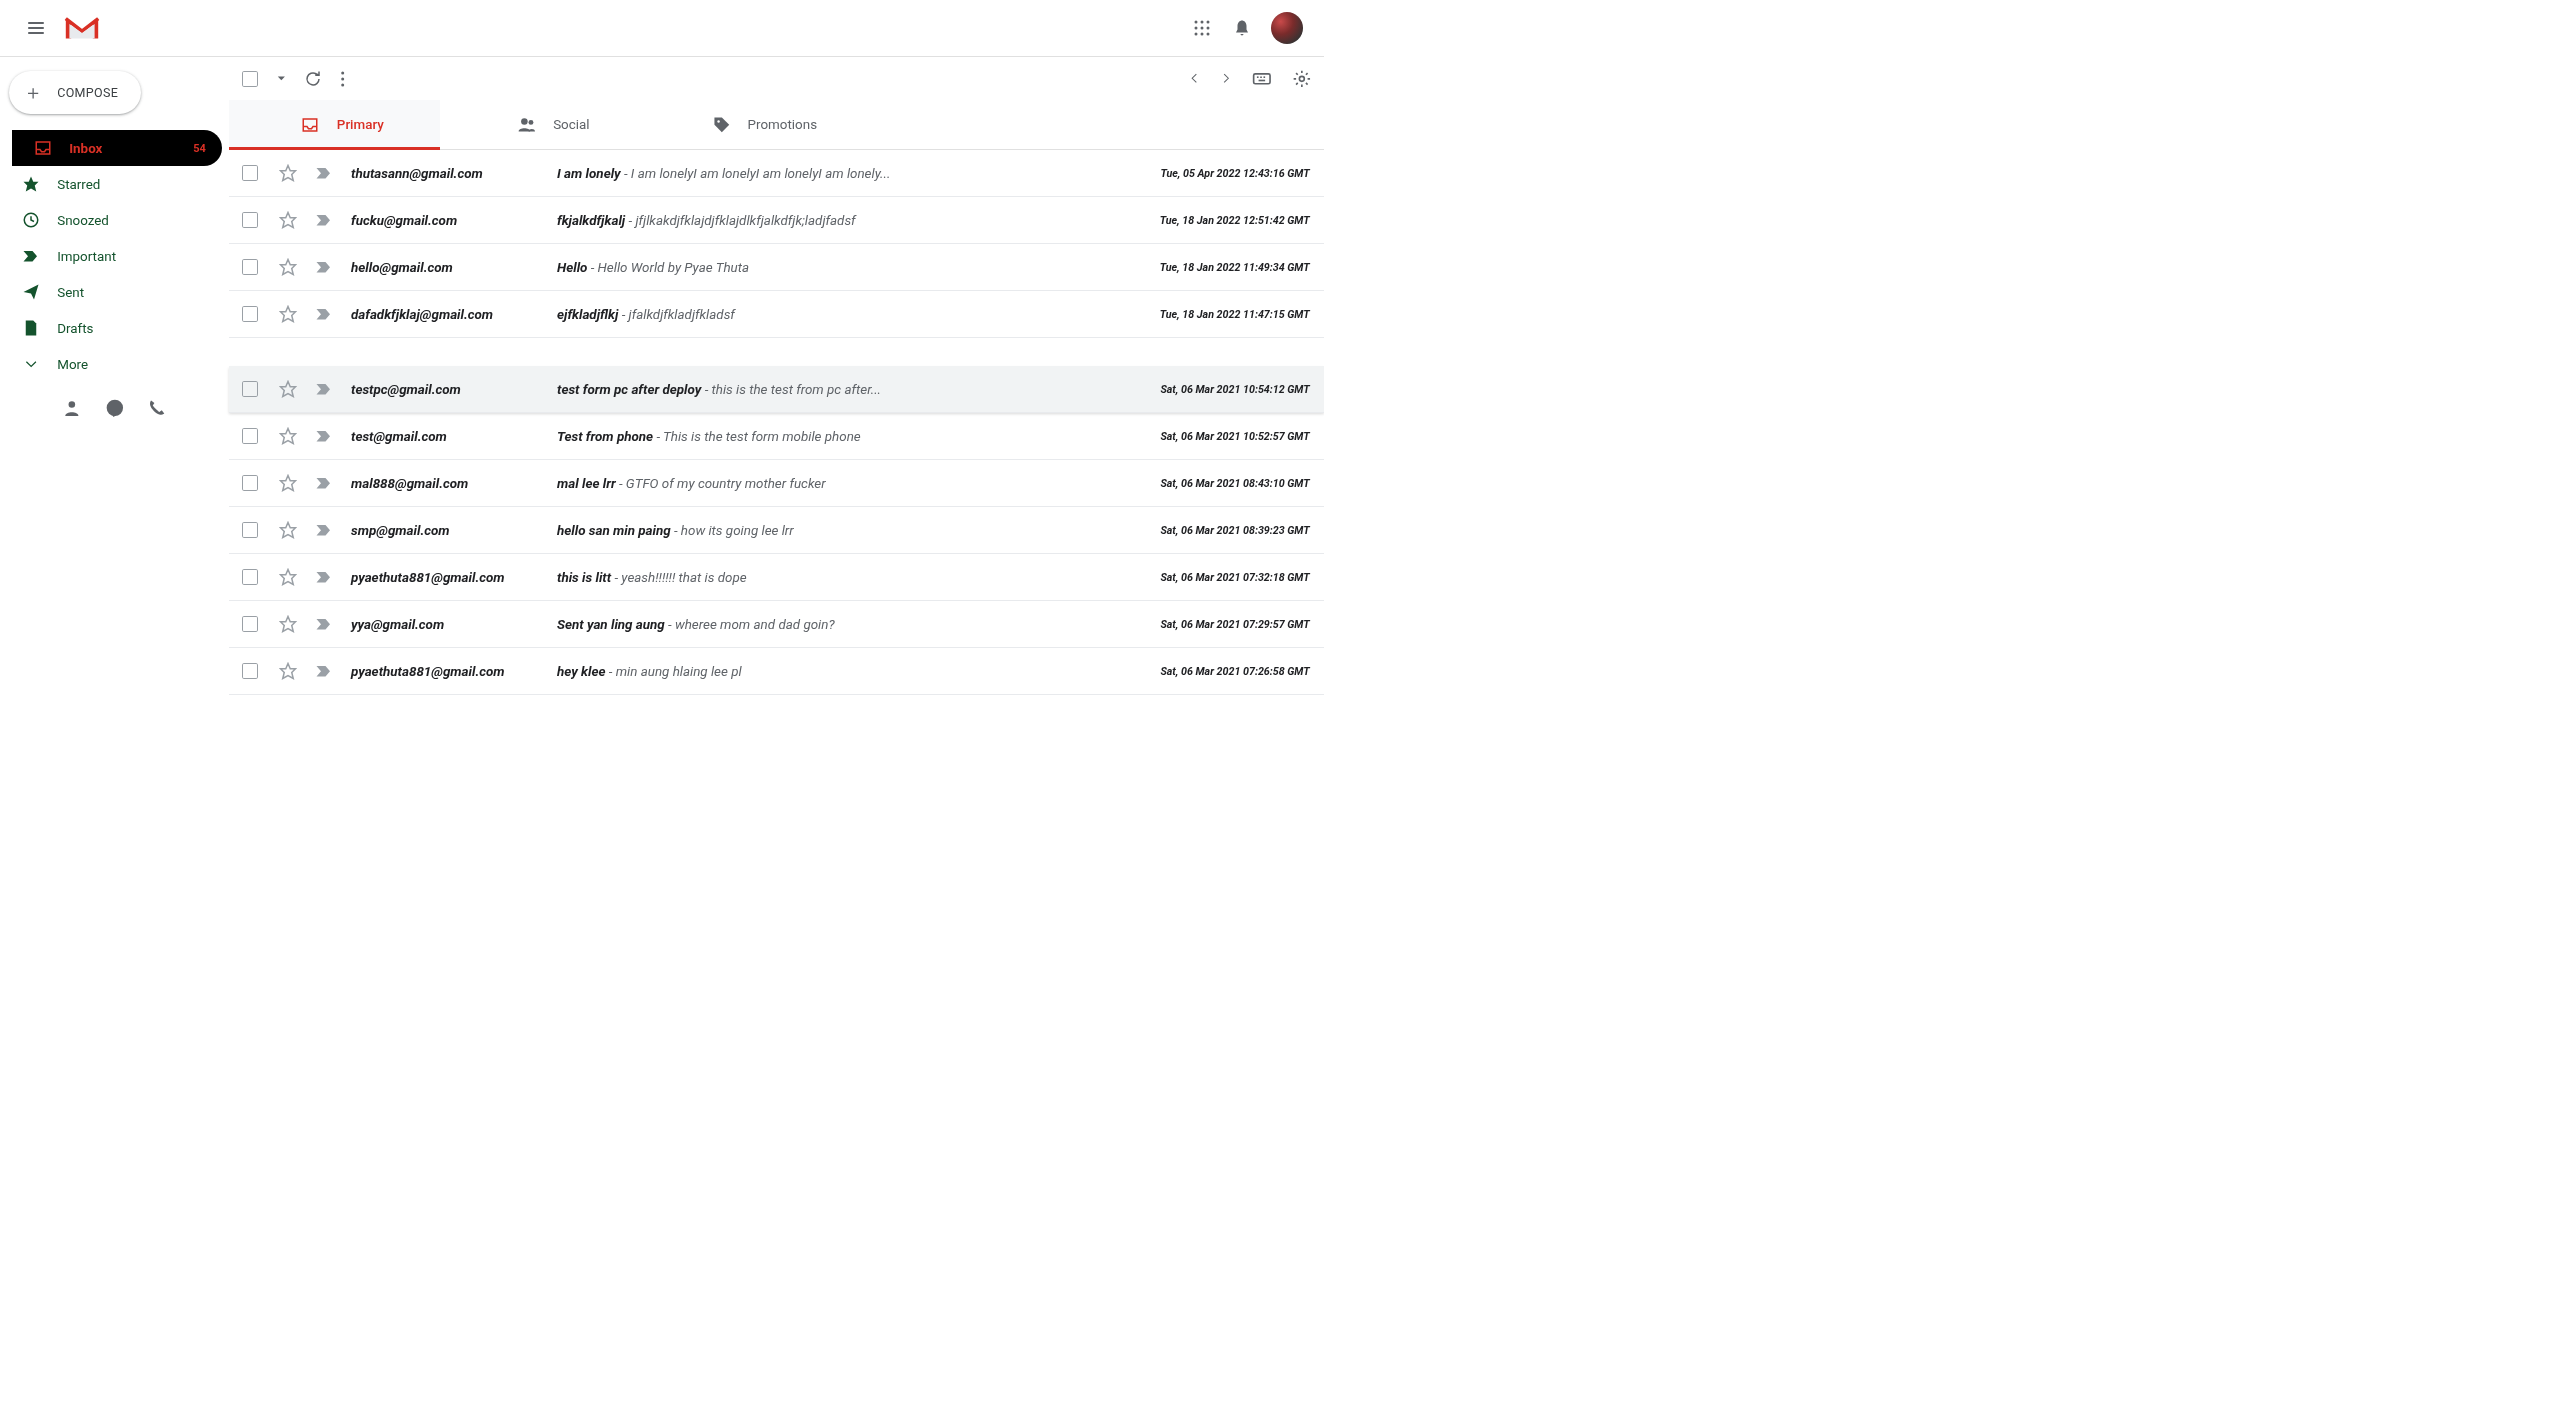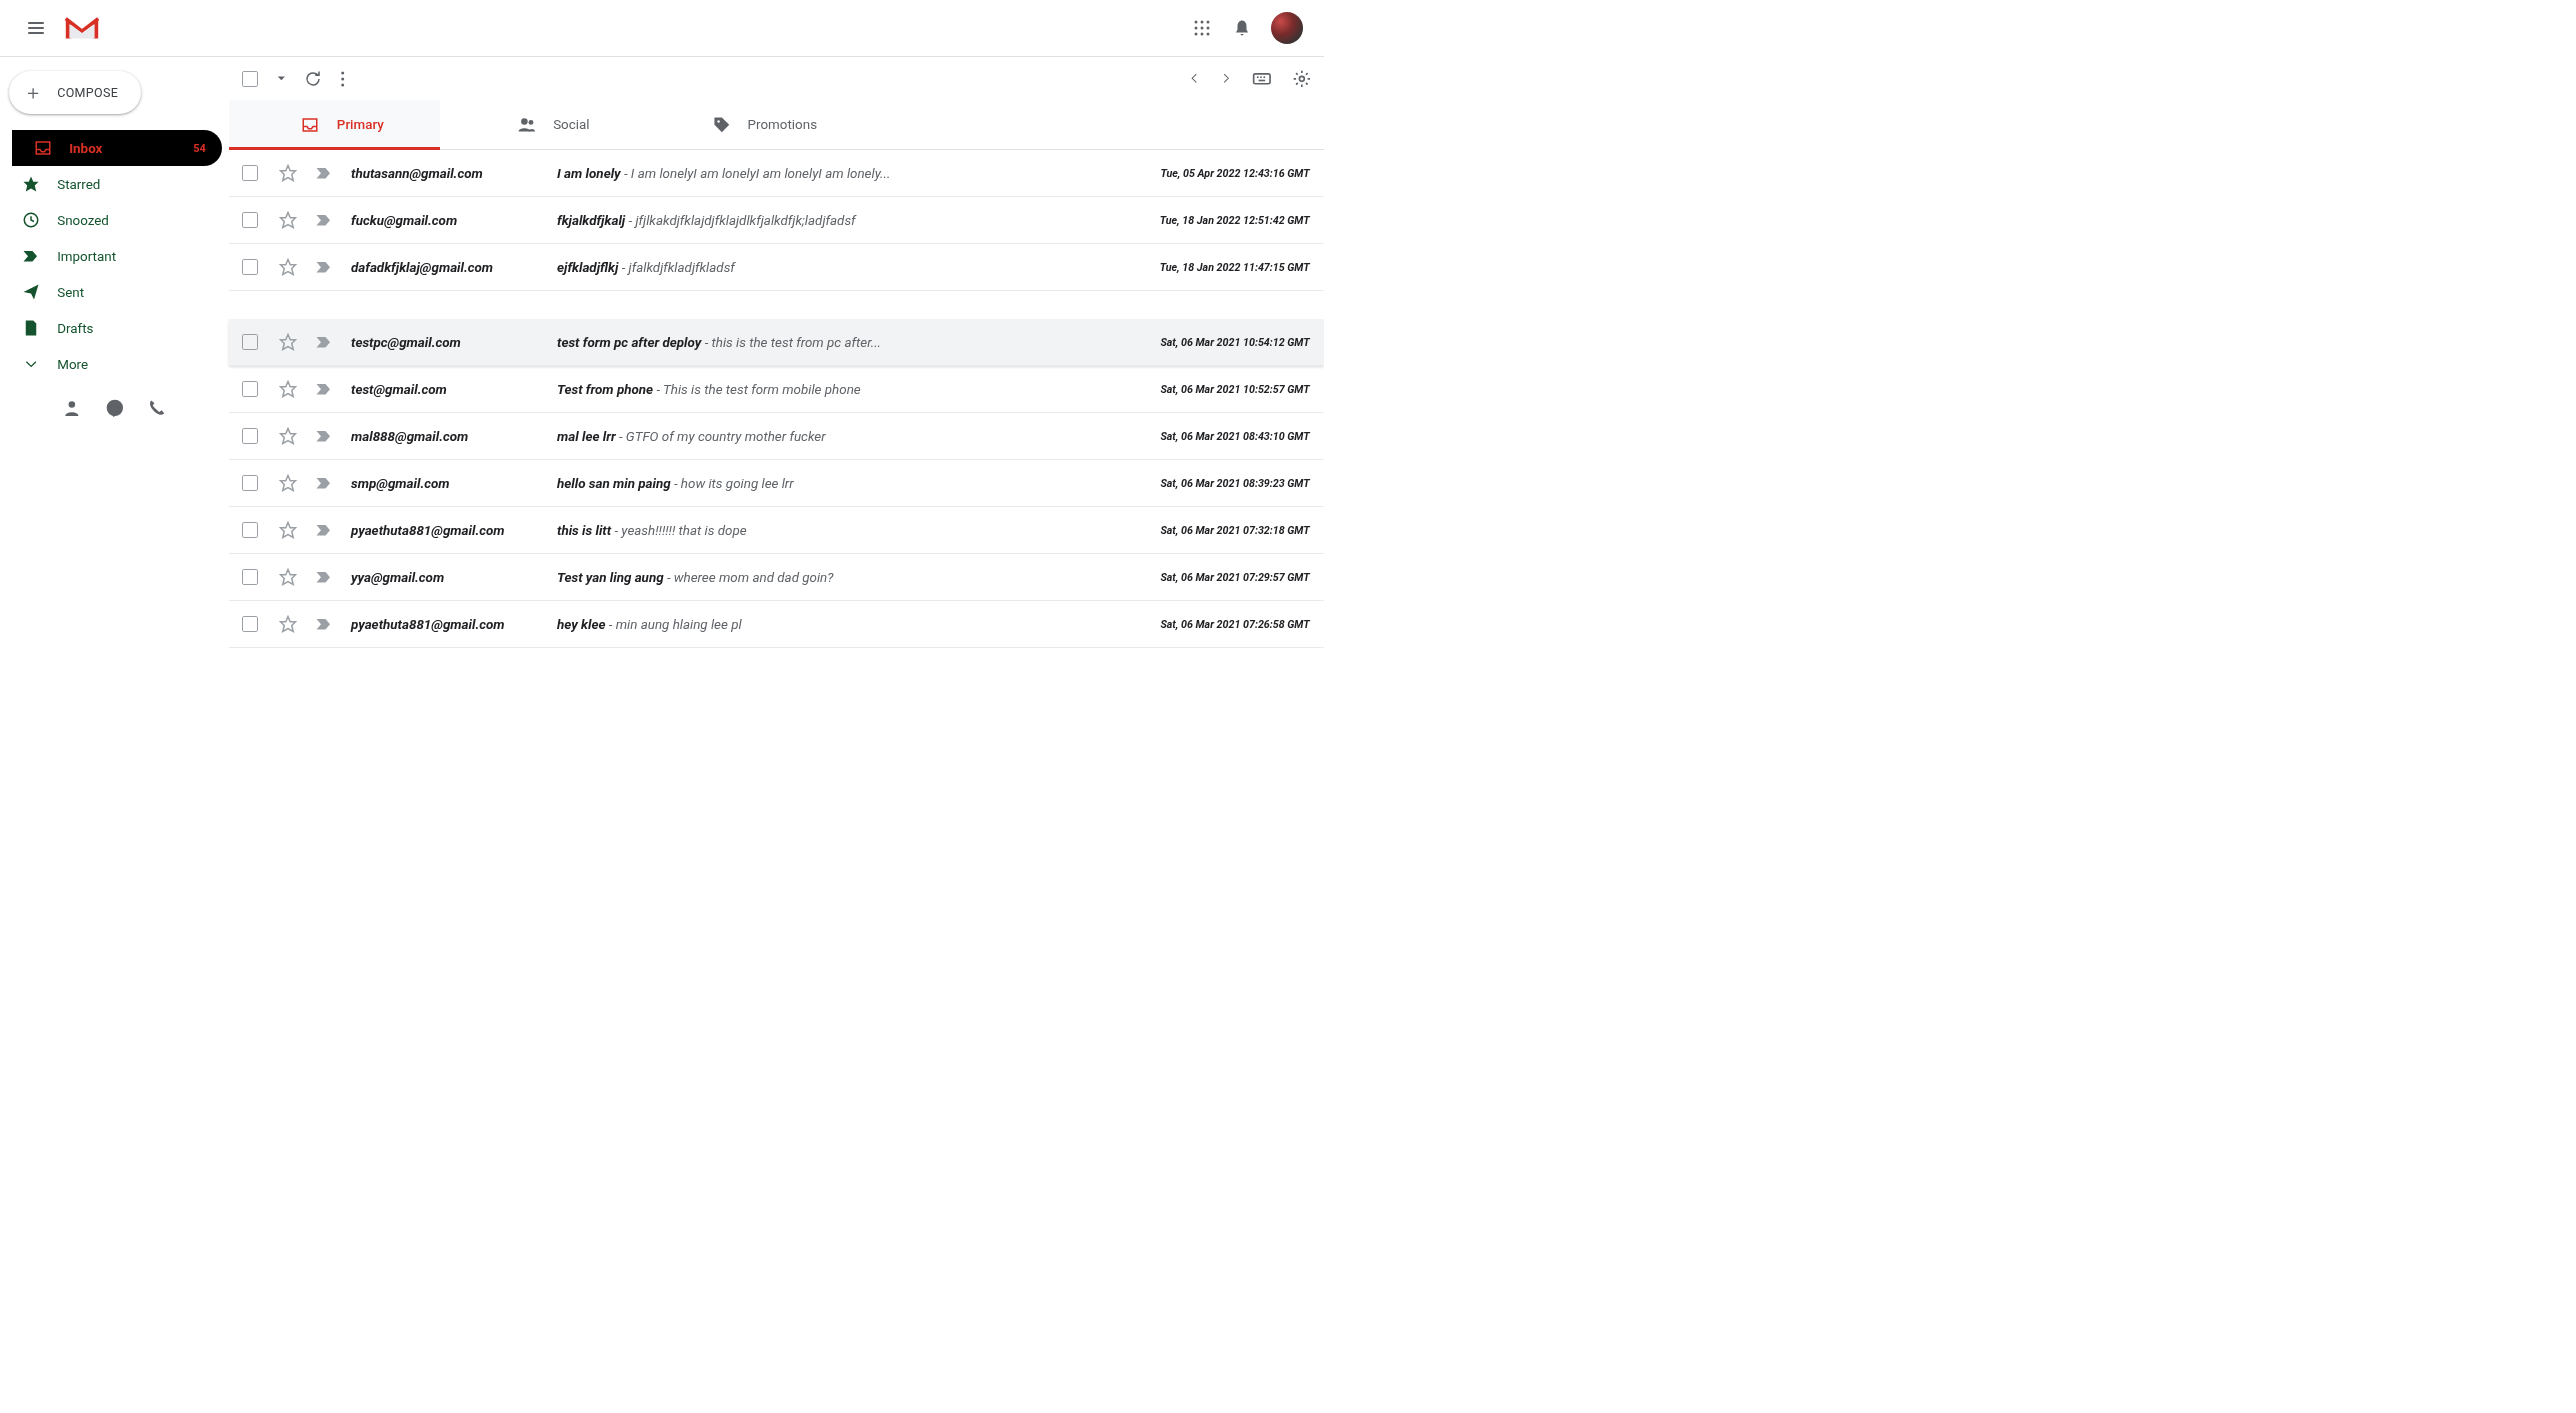--- a/index.html
+++ b/index.html
@@ -441,20 +441,40 @@
     <div class="rstar">
       <svg width="18" height="18" viewBox="0 0 24 24">
               <path d="M12 2 L15 9 L22 9 L17 14 L19 22 L12 18 L5 22 L7 14 L2 9 L9 9 Z" fill="none" stroke="#9aa0a6" stroke-width="2"></path>
             </svg>
     </div>
     <div class="rimp">
       <svg width="18" height="14.3" viewBox="0 0 24 18">
               <path d="M2 2 L14 2 L20 9 L14 16 L2 16 L8 9 Z" fill="#9aa0a6"></path>
             </svg>
     </div>
+    <div class="rsender">hello@gmail.com</div>
+    <div class="rsubject">
+      <span class="subj">Hello</span>
+      <span class="sep"> - </span>
+      <span class="snip">Hello World by Pyae Thuta</span>
+    </div>
+    <div class="rdate">Tue, 18 Jan 2022 11:49:34 GMT</div>
+  </div>
+        <div class="email-row">
+    <div class="rcb"></div>
+    <div class="rstar">
+      <svg width="18" height="18" viewBox="0 0 24 24">
+              <path d="M12 2 L15 9 L22 9 L17 14 L19 22 L12 18 L5 22 L7 14 L2 9 L9 9 Z" fill="none" stroke="#9aa0a6" stroke-width="2"></path>
+            </svg>
+    </div>
+    <div class="rimp">
+      <svg width="18" height="14.3" viewBox="0 0 24 18">
+              <path d="M2 2 L14 2 L20 9 L14 16 L2 16 L8 9 Z" fill="#9aa0a6"></path>
+            </svg>
+    </div>
     <div class="rsender">dafadkfjklaj@gmail.com</div>
     <div class="rsubject">
       <span class="subj">ejfkladjflkj</span>
       <span class="sep"> - </span>
       <span class="snip">jfalkdjfkladjfkladsf</span>
     </div>
     <div class="rdate">Tue, 18 Jan 2022 11:47:15 GMT</div>
   </div>
         <div class="email-row highlight">
     <div class="rcb"></div>
@@ -563,21 +583,21 @@
               <path d="M12 2 L15 9 L22 9 L17 14 L19 22 L12 18 L5 22 L7 14 L2 9 L9 9 Z" fill="none" stroke="#9aa0a6" stroke-width="2"></path>
             </svg>
     </div>
     <div class="rimp">
       <svg width="18" height="14.3" viewBox="0 0 24 18">
               <path d="M2 2 L14 2 L20 9 L14 16 L2 16 L8 9 Z" fill="#9aa0a6"></path>
             </svg>
     </div>
     <div class="rsender">yya@gmail.com</div>
     <div class="rsubject">
-      <span class="subj">Test yan ling aung</span>
+      <span class="subj">Sent yan ling aung</span>
       <span class="sep"> - </span>
       <span class="snip">wheree mom and dad goin?</span>
     </div>
     <div class="rdate">Sat, 06 Mar 2021 07:29:57 GMT</div>
   </div>
         <div class="email-row">
     <div class="rcb"></div>
     <div class="rstar">
       <svg width="18" height="18" viewBox="0 0 24 24">
               <path d="M12 2 L15 9 L22 9 L17 14 L19 22 L12 18 L5 22 L7 14 L2 9 L9 9 Z" fill="none" stroke="#9aa0a6" stroke-width="2"></path>

